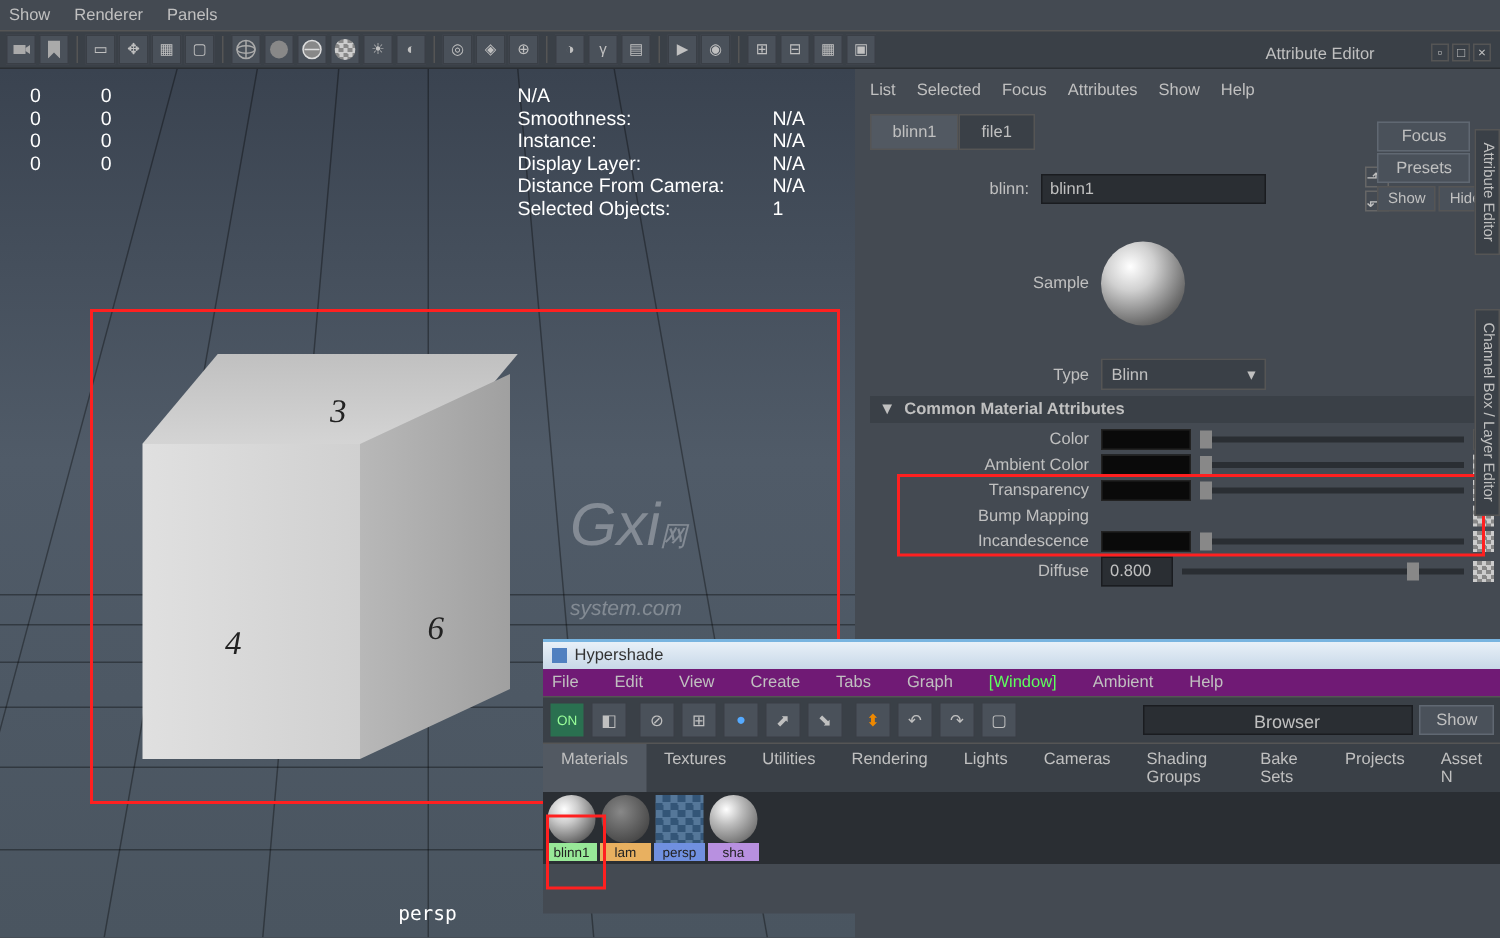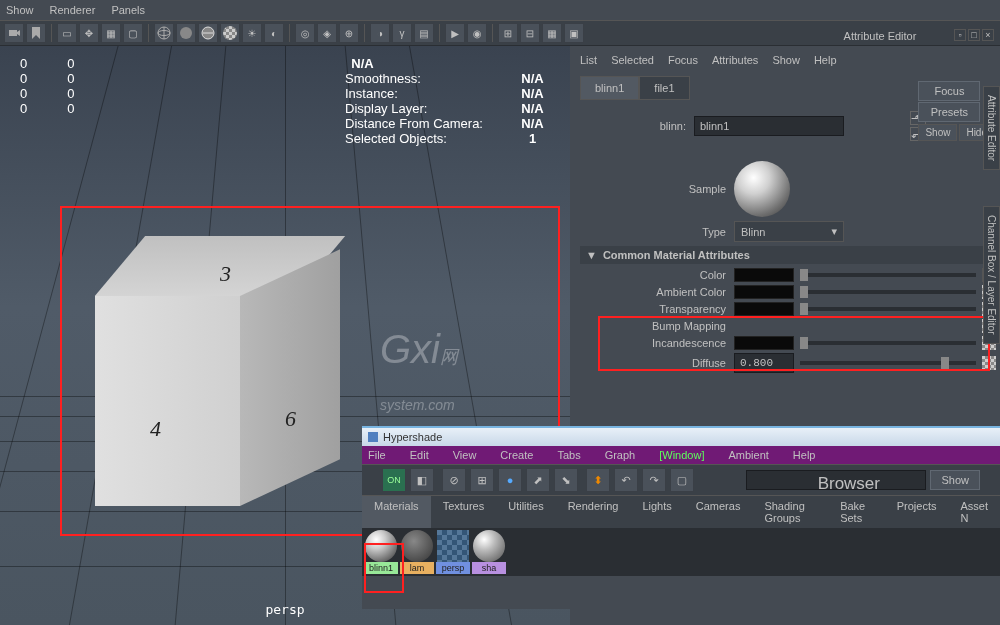--- a/index.html
+++ b/index.html
@@ -11,21 +11,21 @@
 .tbtn { width:20px; height:20px; background:#4a515a; border:1px solid #3a3f46; display:flex; align-items:center; justify-content:center; font-size:10px; cursor:pointer; }
 .main { display:flex; height:579px; }
 .viewport { width:570px; height:100%; position:relative; background:linear-gradient(#3a4350,#505b68 45%,#4a5560); overflow:hidden; }
 .grid { position:absolute; inset:0; }
 .gridline { position:absolute; background:rgba(0,0,0,.35); }
 .hud { position:absolute; top:10px; left:20px; font-family:monospace; font-size:13px; color:#fff; }
 .hudrow { display:flex; gap:40px; }
 .stats { position:absolute; top:10px; right:20px; font-family:monospace; font-size:13px; color:#fff; text-align:left; }
 .statrow { display:flex; }
 .statlabel { width:170px; }
-.statval { width:35px; text-align:center;font-weight:bold; }
+.statval { width:35px; text-align:left; }
 .cube { position:absolute; left:90px; top:190px; }
 .cubetop { position:absolute; width:200px; height:60px; background:linear-gradient(#c0c0c0,#d4d4d4); transform:skewX(-40deg); left:30px; top:0; }
 .cubeleft { position:absolute; width:145px; height:210px; background:linear-gradient(90deg,#e0e0e0,#d0d0d0); left:5px; top:60px; }
 .cuberight { position:absolute; width:100px; height:210px; background:linear-gradient(90deg,#b8b8b8,#a0a0a0); left:150px; top:60px; transform:skewY(-25deg); transform-origin:left top; }
 .facenum { position:absolute; font-family:serif; font-size:22px; color:#222; font-style:italic; }
 .redbox1 { position:absolute; border:2px solid #ff2020; }
 .persp { position:absolute; bottom:8px; left:50%; transform:translateX(-50%); font-family:monospace; font-size:13px; color:#fff; }
 .watermark { position:absolute; top:280px; left:380px; font-family:Georgia,serif; color:rgba(255,255,255,.3); font-size:40px; font-style:italic; }
 .watermark small { font-size:14px; }
 .attred { flex:1; background:#444a52; position:relative; padding:4px; }
@@ -52,30 +52,30 @@
 .slider .thumb { position:absolute; width:8px; height:12px; background:#888; top:-4px; }
 .chk { width:14px; height:14px; background:#2a2e33; border:1px solid #555; }
 .checker { width:14px; height:14px; background:repeating-conic-gradient(#888 0 25%,#ccc 0 50%) 0 0/6px 6px; }
 .sidetab { position:absolute; right:0; top:40px; writing-mode:vertical-rl; background:#3a4047; padding:8px 2px; font-size:10px; border:1px solid #555; }
 .sidetab2 { position:absolute; right:0; top:160px; writing-mode:vertical-rl; background:#3a4047; padding:8px 2px; font-size:10px; border:1px solid #555; }
 .hypershade { position:absolute; left:362px; top:426px; width:638px; height:183px; background:#444a52; border-top:2px solid #78b4e0; }
 .hs-title { background:linear-gradient(#e8f0f8,#c8d8e8); color:#333; padding:3px 6px; font-size:11px; display:flex; align-items:center; }
 .hs-title .sq { width:10px; height:10px; background:#5080c0; margin-right:5px; }
 .hs-menu { background:#701a75; padding:3px 6px; display:flex; gap:24px; font-size:11px; }
 .hs-menu .win { color:#5dff5d; }
-.hs-toolbar { background:#3a4047; display:flex; align-items:center; padding:3px 20px; gap:4px; border-top:1px solid #555; border-bottom:1px solid #555; }
+.hs-toolbar { background:#3a4047; display:flex; align-items:center; padding:3px 4px; gap:4px; border-top:1px solid #555; border-bottom:1px solid #555; }
 .hs-tbtn { width:24px; height:24px; background:#4a515a; border:1px solid #3a3f46; display:flex; align-items:center; justify-content:center; }
 .hs-tabs { display:flex; background:#3a4047; font-size:11px; }
 .hs-tab { padding:4px 12px; cursor:pointer; }
 .hs-tab.active { background:#525962; }
 .hs-content { display:flex; padding:2px; gap:2px; background:#2a2e33; }
 .mat-item { width:34px; text-align:center; }
 .mat-sphere { width:32px; height:32px; border-radius:50%; margin:0 auto; }
 .mat-label { font-size:9px; padding:1px 0; overflow:hidden; white-space:nowrap; }
-.browser-lbl { position:absolute; right:120px; top:46px; font-size:17px; }
+.browser-lbl { position:absolute; right:120px; top:46px; font-size:12px; }
 </style>
 </head>
 <body>
 
 <div class="menubar">
   <span>Show</span>
   <span>Renderer</span>
   <span>Panels</span>
 </div>
 
@@ -245,21 +245,21 @@
         <input class="txtfield" value="blinn1" style="">
         <div style="margin-left:auto;margin-right:70px;display:flex;flex-direction:column;gap:2px">
           <div style="width:16px;height:14px;border:1px solid #666">⬏</div>
           <div style="width:16px;height:14px;border:1px solid #666">⬐</div>
         </div>
       </div>
       <div class="attrrow" style="margin-top:20px">
         <div class="lbl" style="width:160px">Sample</div>
         <div class="sphere"></div>
       </div>
-      <div class="attrrow" style="margin-top:4px">
+      <div class="attrrow" style="margin-top:22px">
         <div class="lbl" style="width:160px">Type</div>
         <div class="dropdown">
             <span>Blinn</span>
             <span>▾</span>
           </div>
       </div>
       <div class="section-hdr">▼ <span>Common Material Attributes</span></div>
       <div class="redbox1" style="left:28px;top:270px;width:392px;height:55px"></div>
       <div class="attrrow">
           <div class="lbl" style="width:160px">Color</div>
@@ -293,21 +293,21 @@
       <div class="attrrow">
           <div class="lbl" style="width:160px">Incandescence</div>
           <div class="colorswatch"></div>
           <div class="slider">
             <div class="thumb" style="left:0"></div>
           </div>
           <div class="checker"></div>
         </div>
       <div class="attrrow">
           <div class="lbl" style="width:160px">Diffuse</div>
-          <input class="txtfield" style="width: 60px; font-family: Liberation Mono, monospace;" value="0.800">
+          <input class="txtfield" style="width: 48px;" value="0.800">
           <div class="slider">
             <div class="thumb" style="left:80%"></div>
           </div>
           <div class="checker"></div>
         </div>
     </div>
     <div class="sidetab">Attribute Editor</div>
     <div class="sidetab2">Channel Box / Layer Editor</div>
   </div>
 </div>

